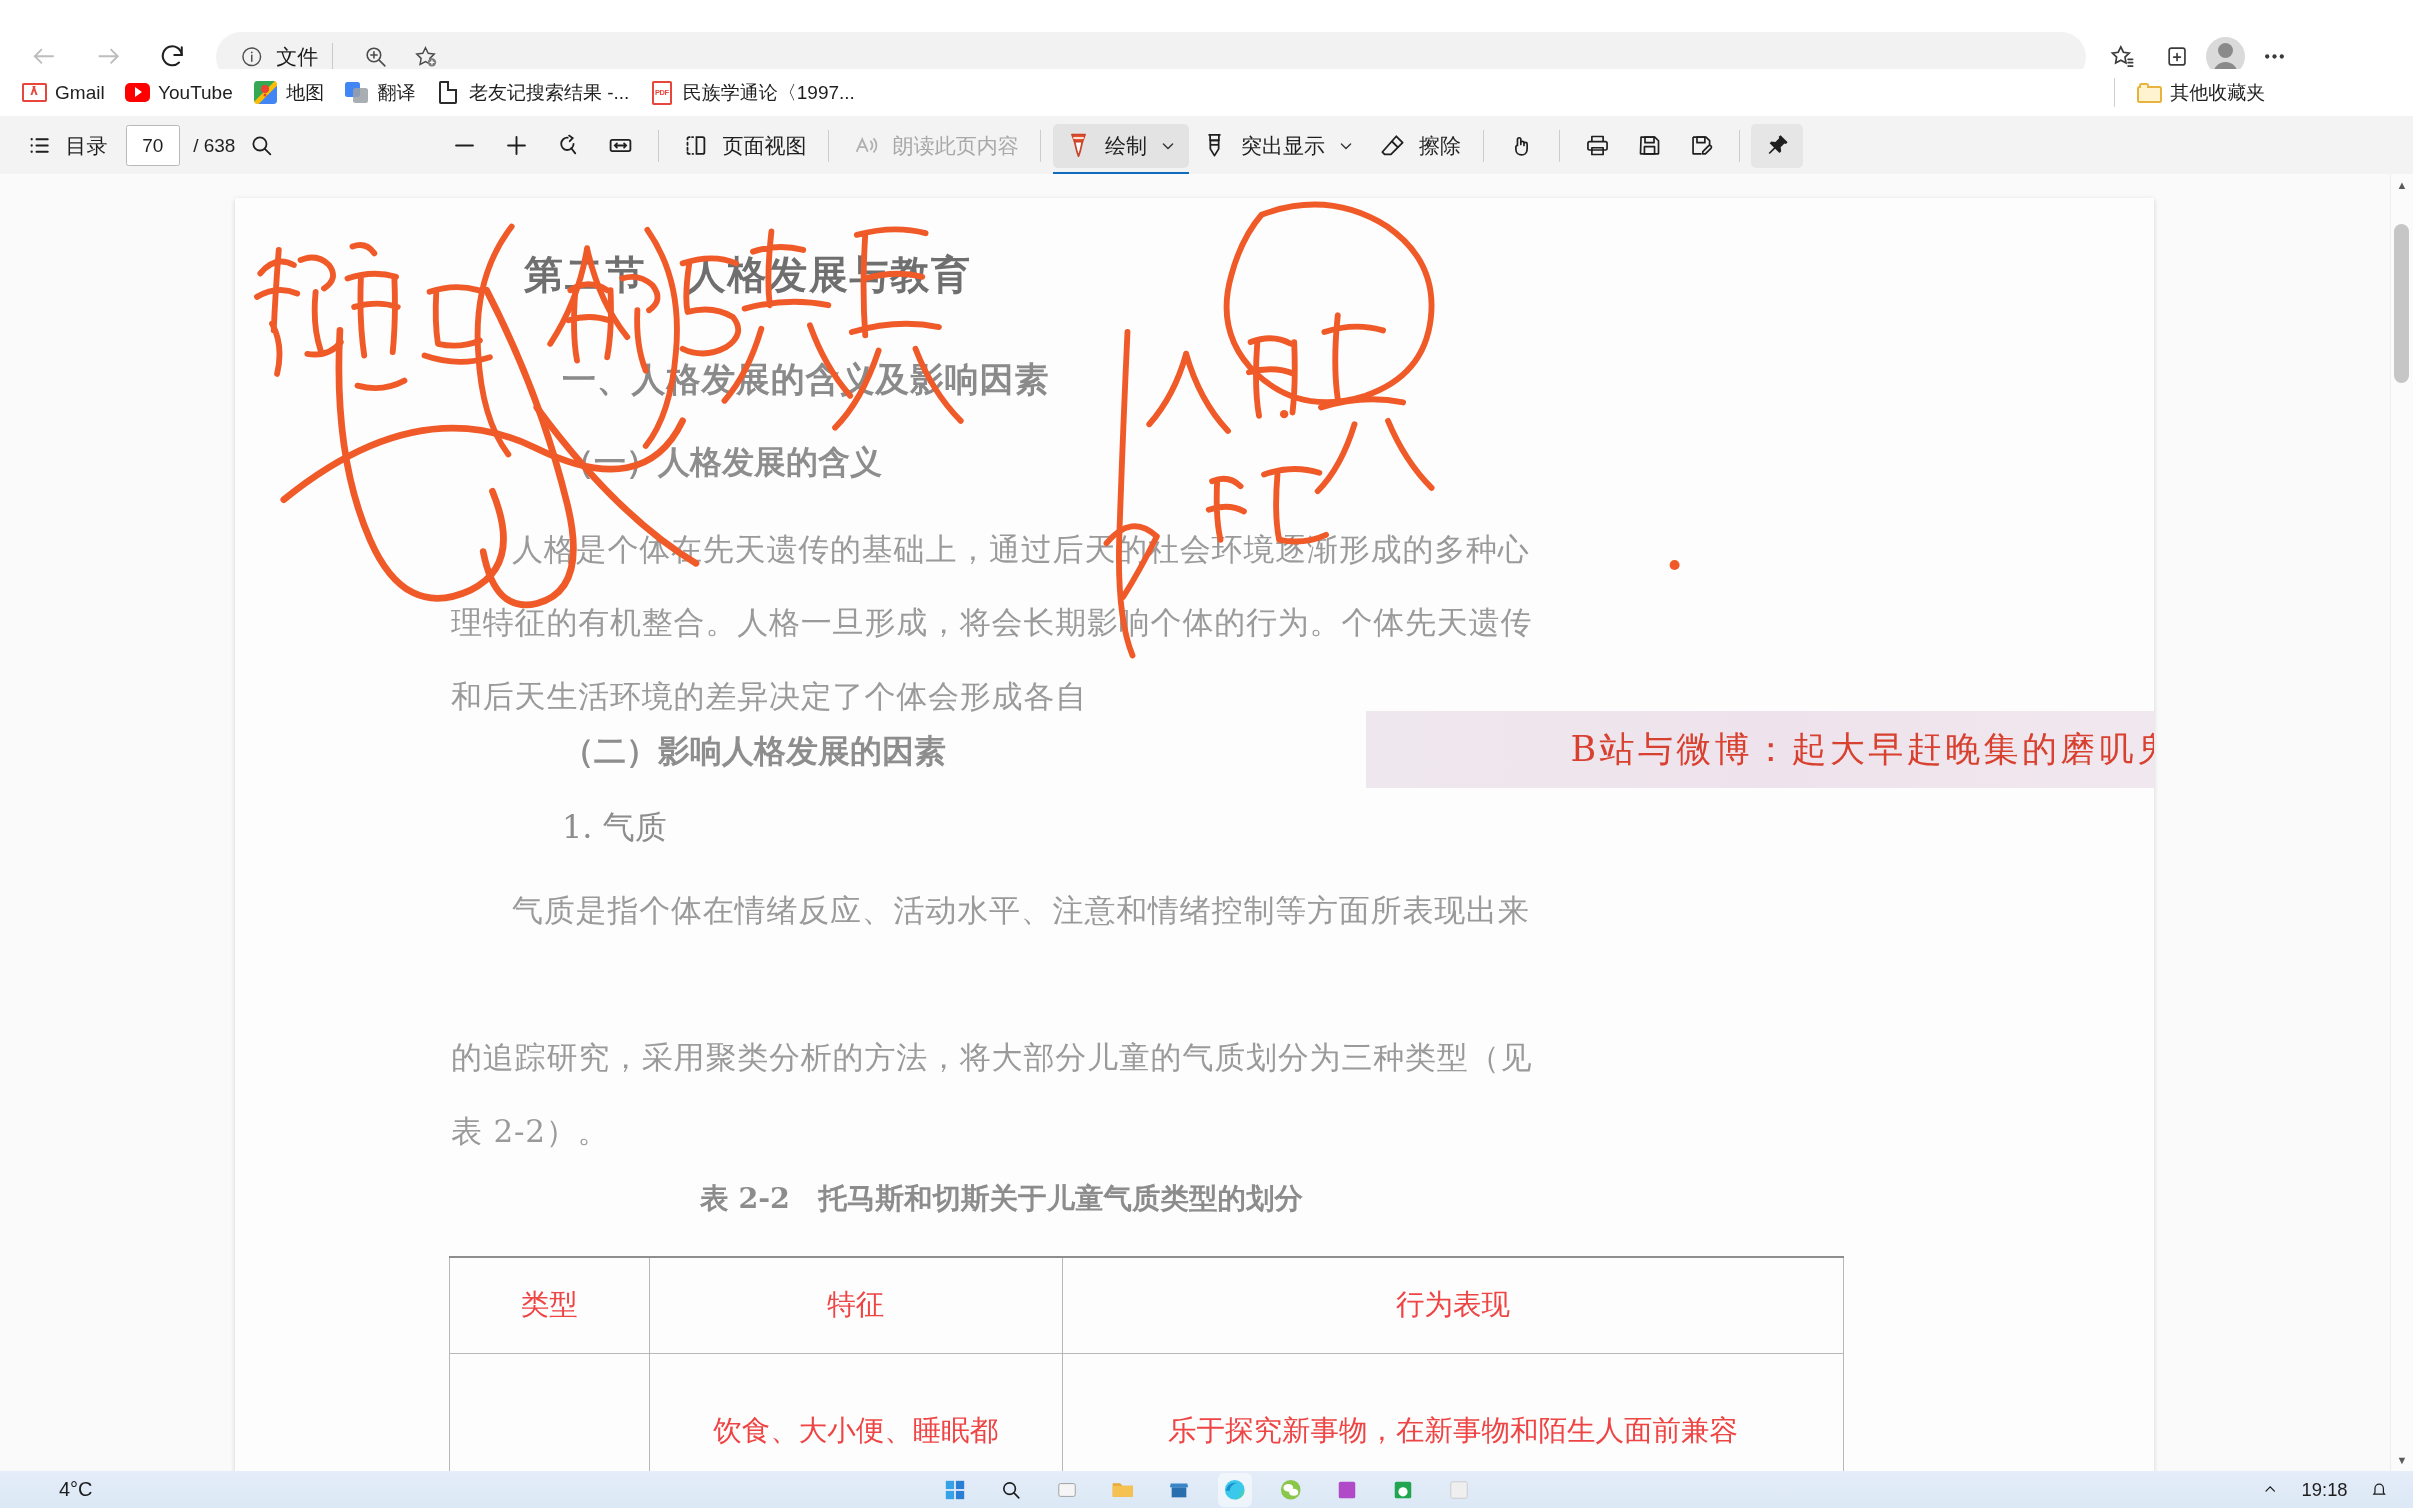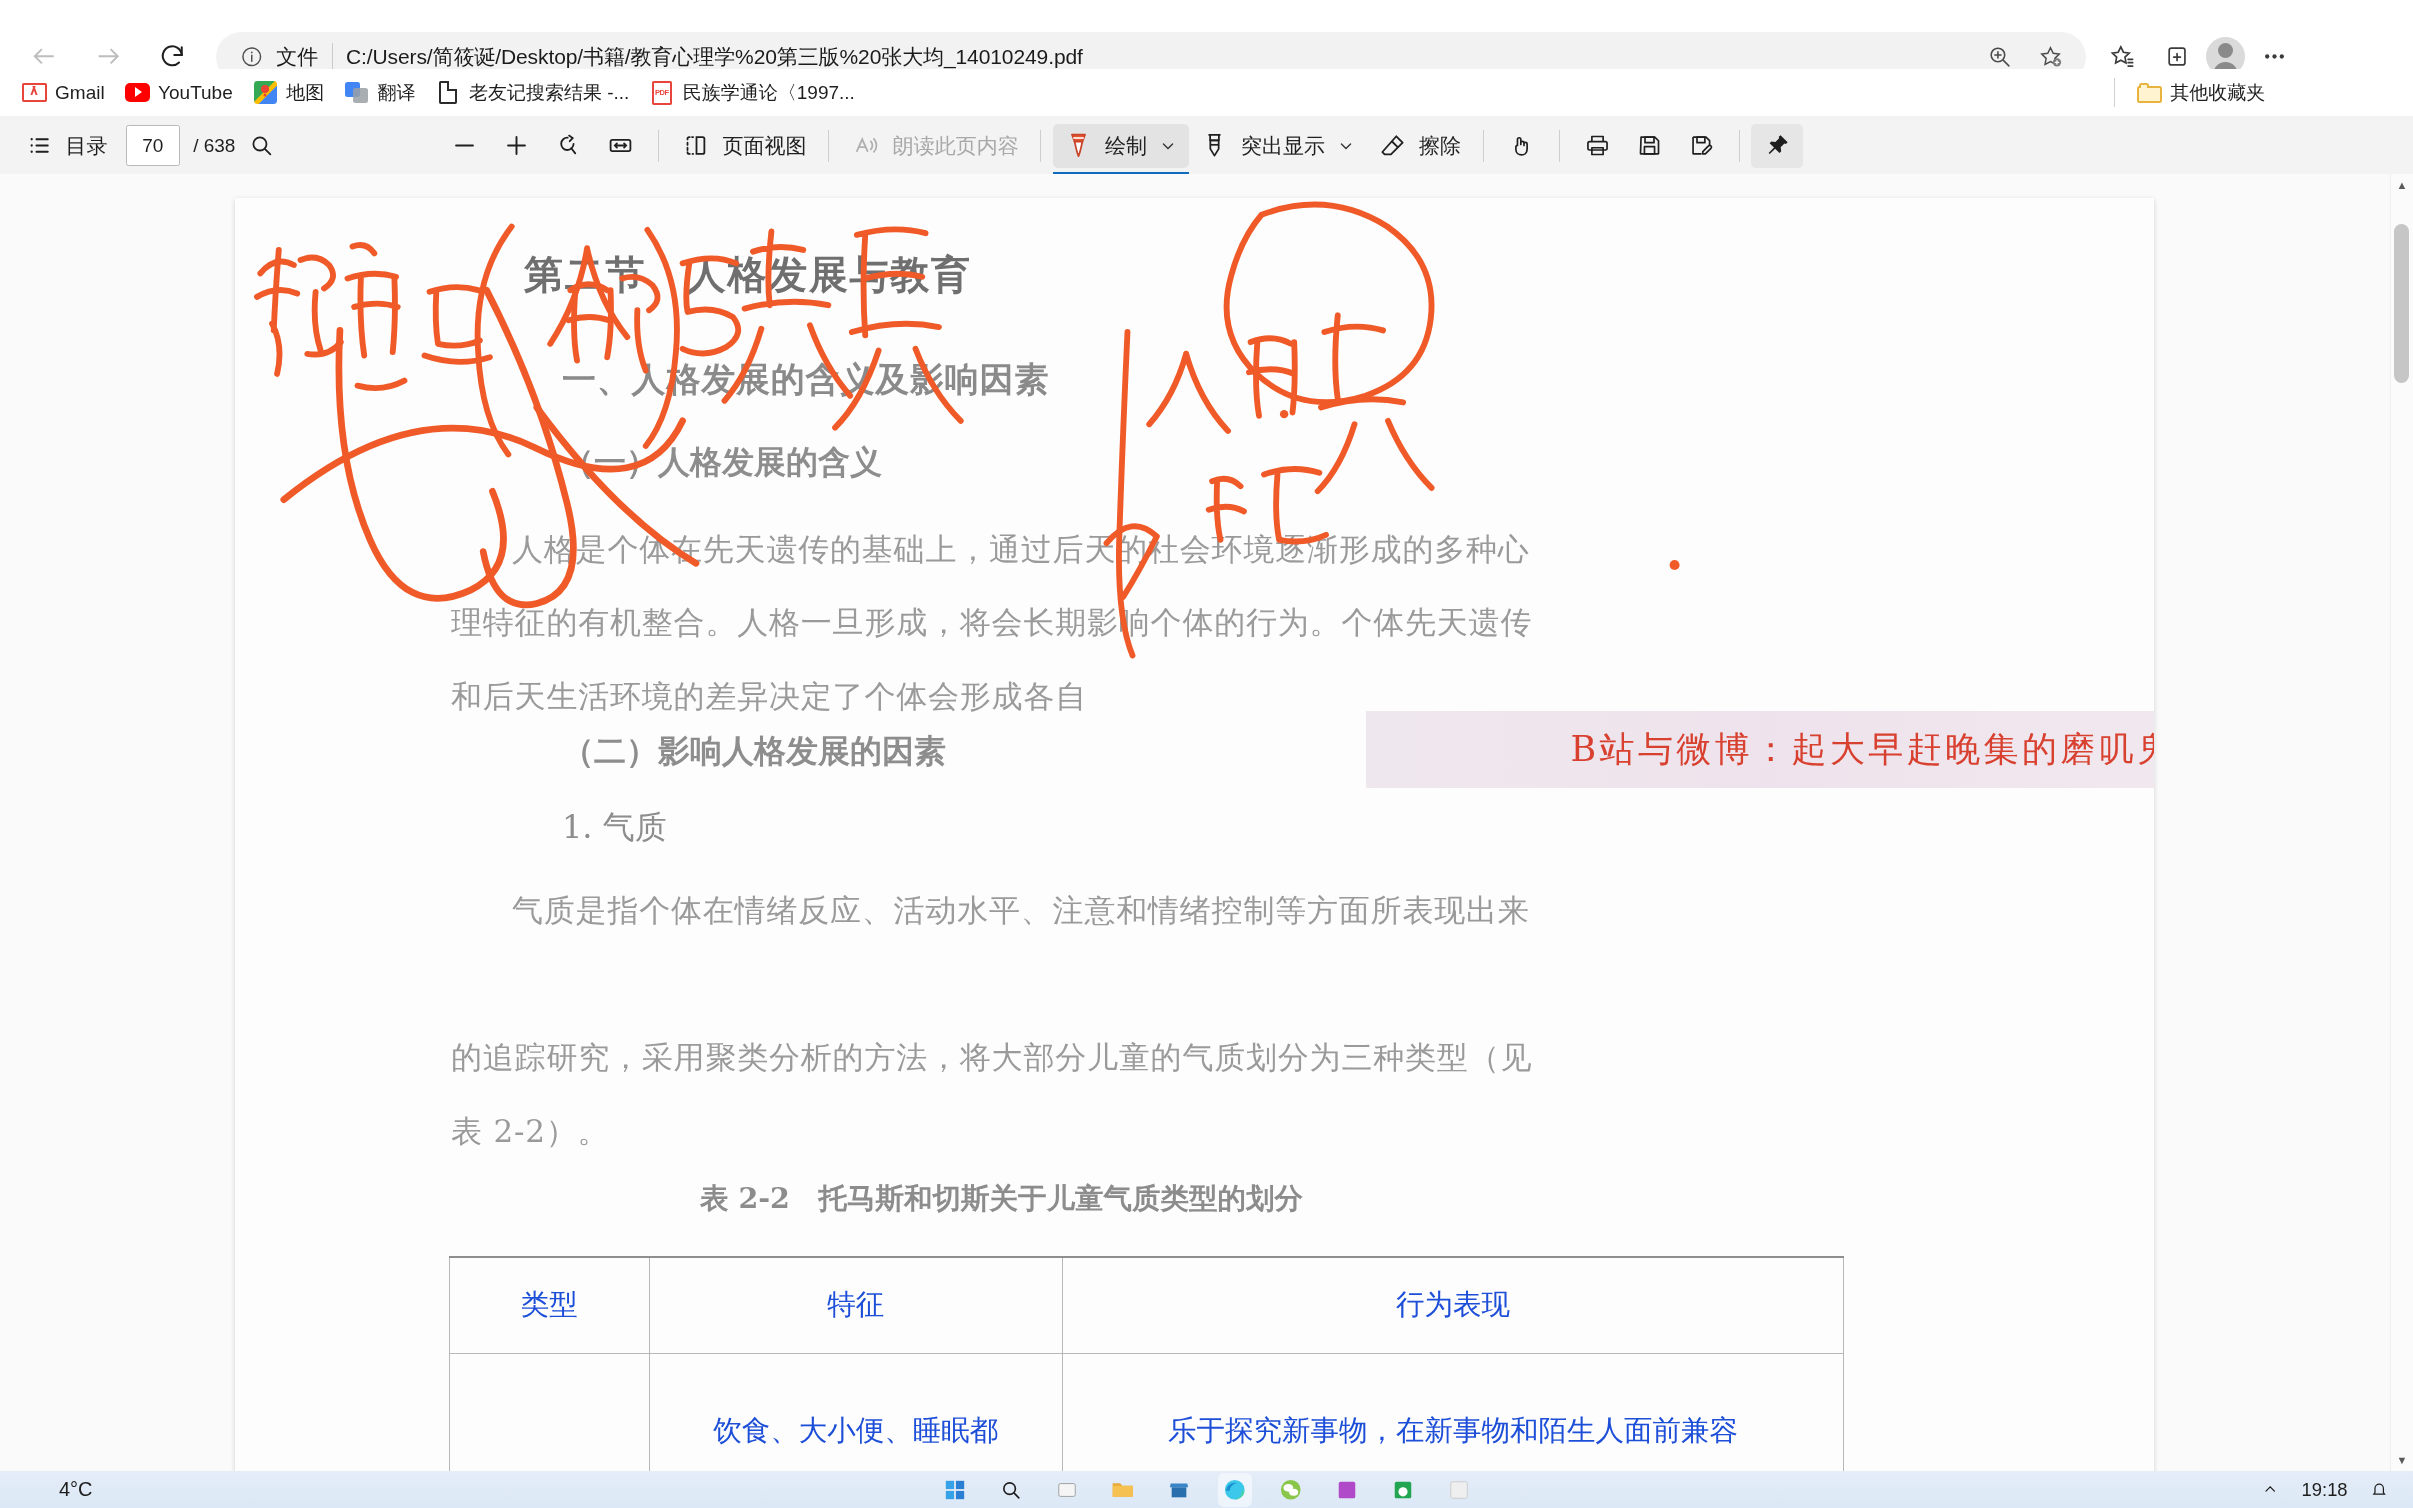--- a/index.html
+++ b/index.html
@@ -103,21 +103,21 @@
   .doc .h2{position:absolute;font-size:34px;font-weight:bold;color:#8a8a8a;letter-spacing:0.8px;
            font-family:"DejaVu Serif","Liberation Serif",serif;}
   .doc .h3{position:absolute;font-size:32px;font-weight:bold;color:#8d8d8d;
            font-family:"DejaVu Serif","Liberation Serif",serif;}
   .doc .p{position:absolute;font-size:31px;color:#9a9a9a;line-height:75px;letter-spacing:0.8px;
           font-family:"DejaVu Serif","Liberation Serif",serif;white-space:nowrap;}
   .doc .tcap{position:absolute;font-size:28.5px;font-weight:bold;color:#8c8c8c;
              font-family:"DejaVu Serif","Liberation Serif",serif;}
 
   table.tb22{position:absolute;border-collapse:collapse;}
-  table.tb22 td{border:1.3px solid #b8b8b8;color:#1d4ed8;font-size:28.5px;text-align:center;
+  table.tb22 td{border:1.3px solid #b8b8b8;color:#ef4444;font-size:28.5px;text-align:center;
                 font-family:"DejaVu Serif","Liberation Serif",serif;vertical-align:middle;padding:13.4px 8.4px;}
   table.tb22 .top{border-top:2.5px solid #8e8e8e;}
 
   .ink{position:absolute;left:0;top:0;width:1919px;height:1307px;pointer-events:none;}
 
   .watermark{position:absolute;left:1366px;top:711px;width:1014px;height:75px;
              background:linear-gradient(90deg,#efe7ee 0%,#eee3ec 40%,#f3eaf0 100%);
              display:flex;align-items:center;justify-content:center;}
   .watermark .wm-txt{font-size:35px;color:#d8402f;letter-spacing:3.4px;white-space:nowrap;
                      font-family:"DejaVu Serif","Liberation Serif",serif;}
@@ -168,21 +168,20 @@
     <div class="omnibox">
       <span class="info-icon">
         <svg width="23.5" height="23.5" viewBox="0 0 24 24" fill="none" stroke="currentColor" stroke-width="1.5">
             <circle cx="12" cy="12" r="9"></circle>
             <path d="M12 10.5v6" stroke-linecap="round"></path>
             <circle cx="12" cy="7.6" r="0.9" fill="currentColor" stroke="none"></circle>
           </svg>
       </span>
       <span class="scheme">文件</span>
       <span class="vdiv"></span>
-      <span class="url">C:/Users/简筱诞/Desktop/书籍/教育心理学%20第三版%20张大均_14010249.pdf</span>
       <span class="ob-right">
         <span class="ob-icon">
           <svg width="25" height="25" viewBox="0 0 24 24" fill="none" stroke="currentColor" stroke-width="1.5">
               <circle cx="10.5" cy="10.5" r="6.5"></circle>
               <path d="M15.5 15.5 21 21M10.5 7.5v6M7.5 10.5h6" stroke-linecap="round"></path>
             </svg>
         </span>
         <span class="ob-icon">
           <svg width="25" height="25" viewBox="0 0 24 24" fill="none" stroke="currentColor" stroke-width="1.4">
               <path d="M12 3.6l2.6 5.3 5.8.8-4.2 4.1 1 5.8-5.2-2.8-5.2 2.8 1-5.8L3.6 9.7l5.8-.8z"></path>

